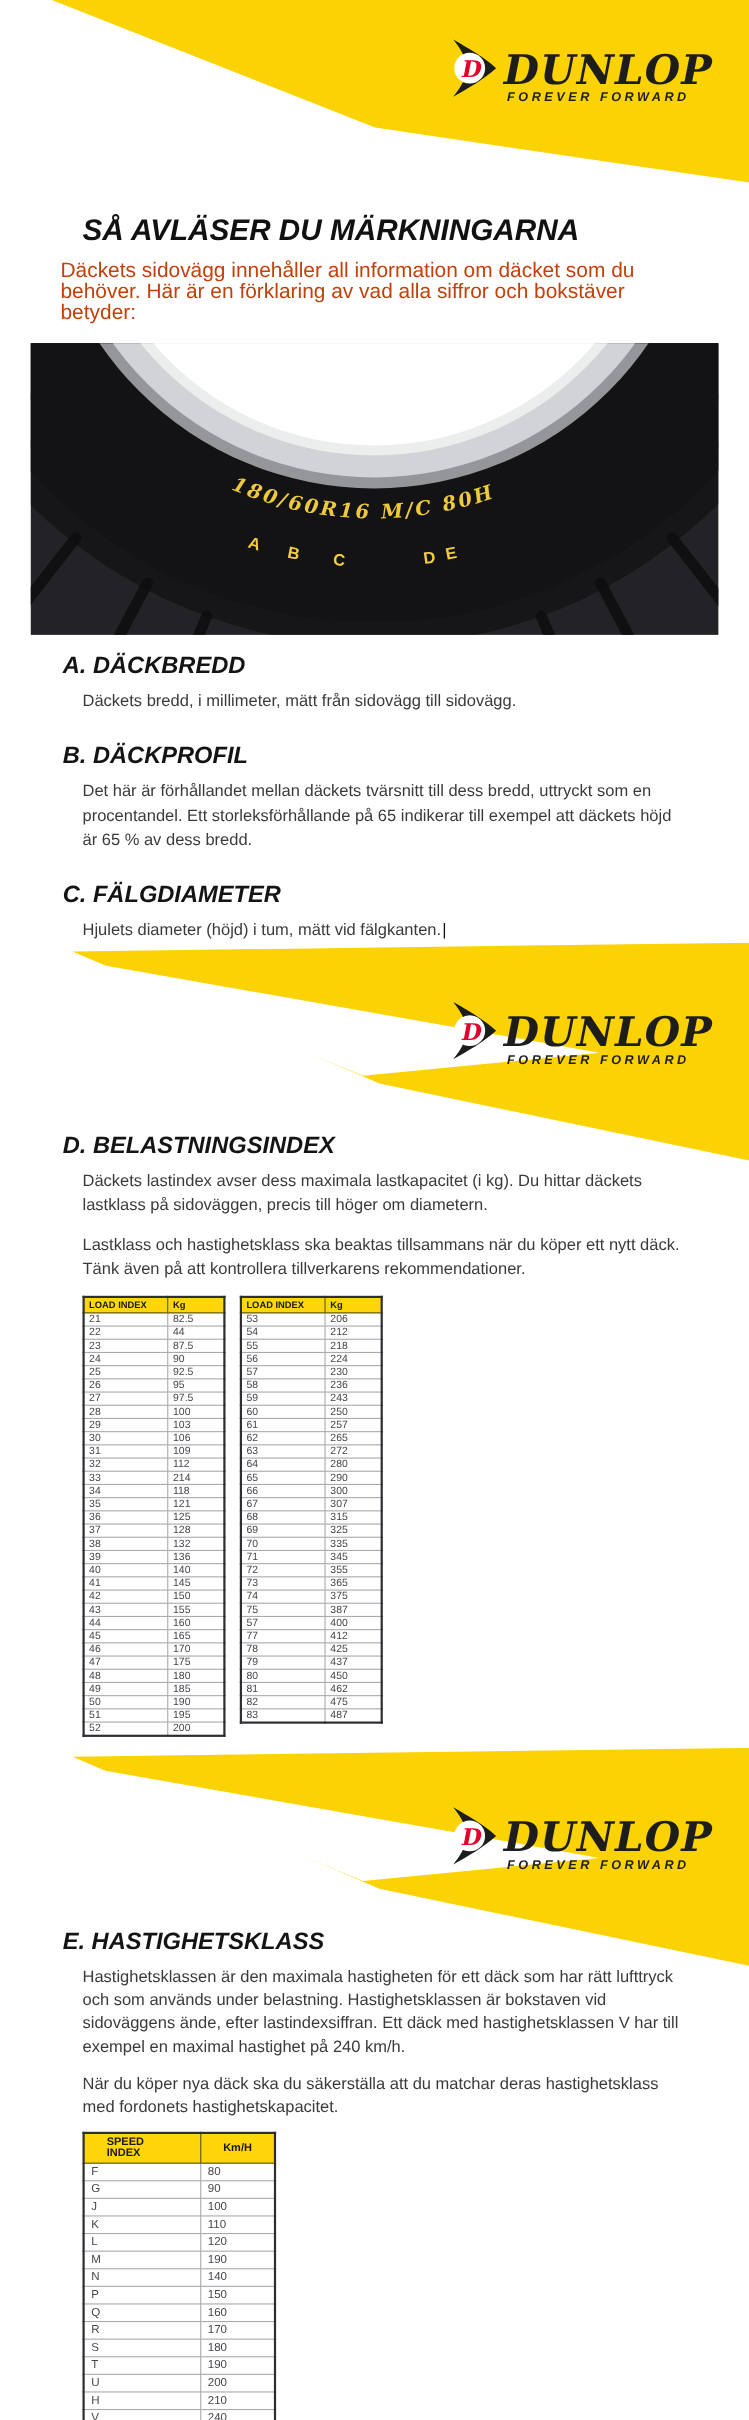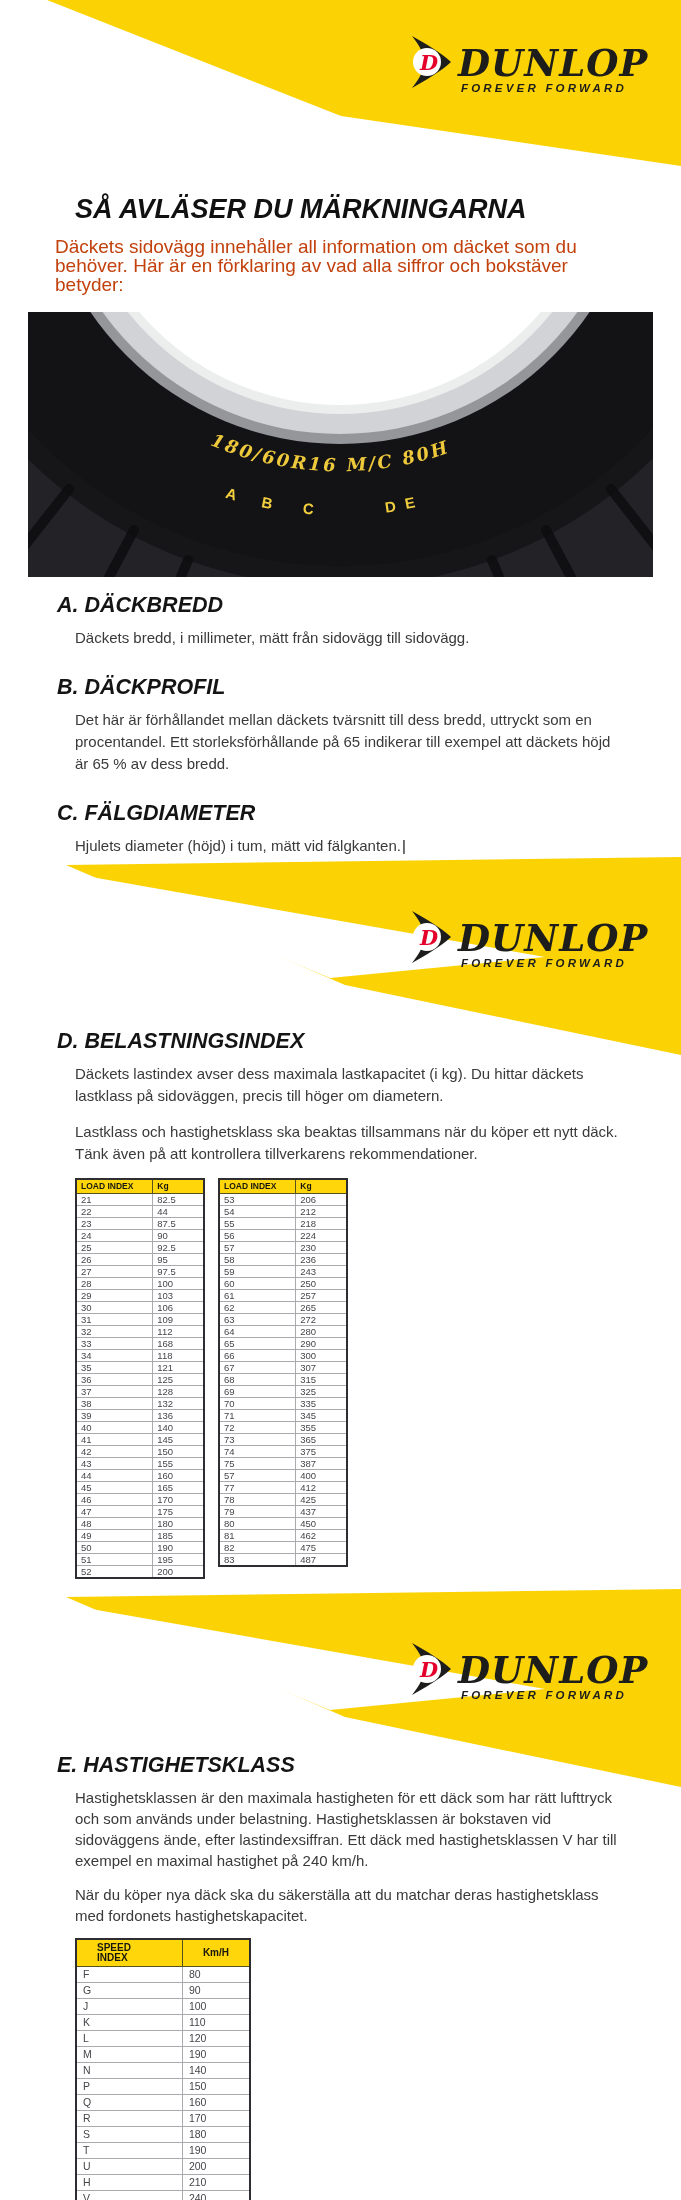--- a/index.html
+++ b/index.html
@@ -236,21 +236,21 @@
         <tr>
           <td>31</td>
           <td>109</td>
         </tr>
         <tr>
           <td>32</td>
           <td>112</td>
         </tr>
         <tr>
           <td>33</td>
-          <td>168</td>
+          <td>214</td>
         </tr>
         <tr>
           <td>34</td>
           <td>118</td>
         </tr>
         <tr>
           <td>35</td>
           <td>121</td>
         </tr>
         <tr>

